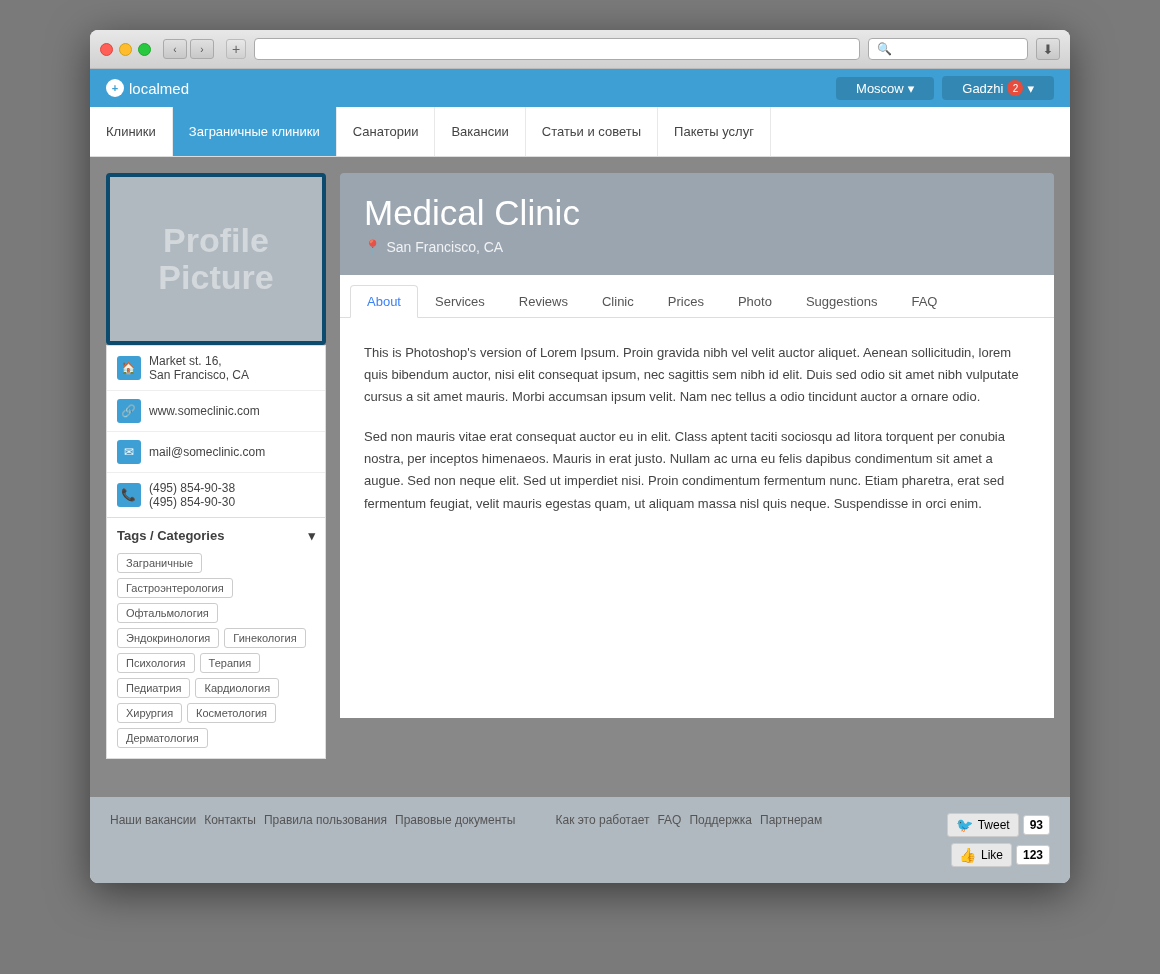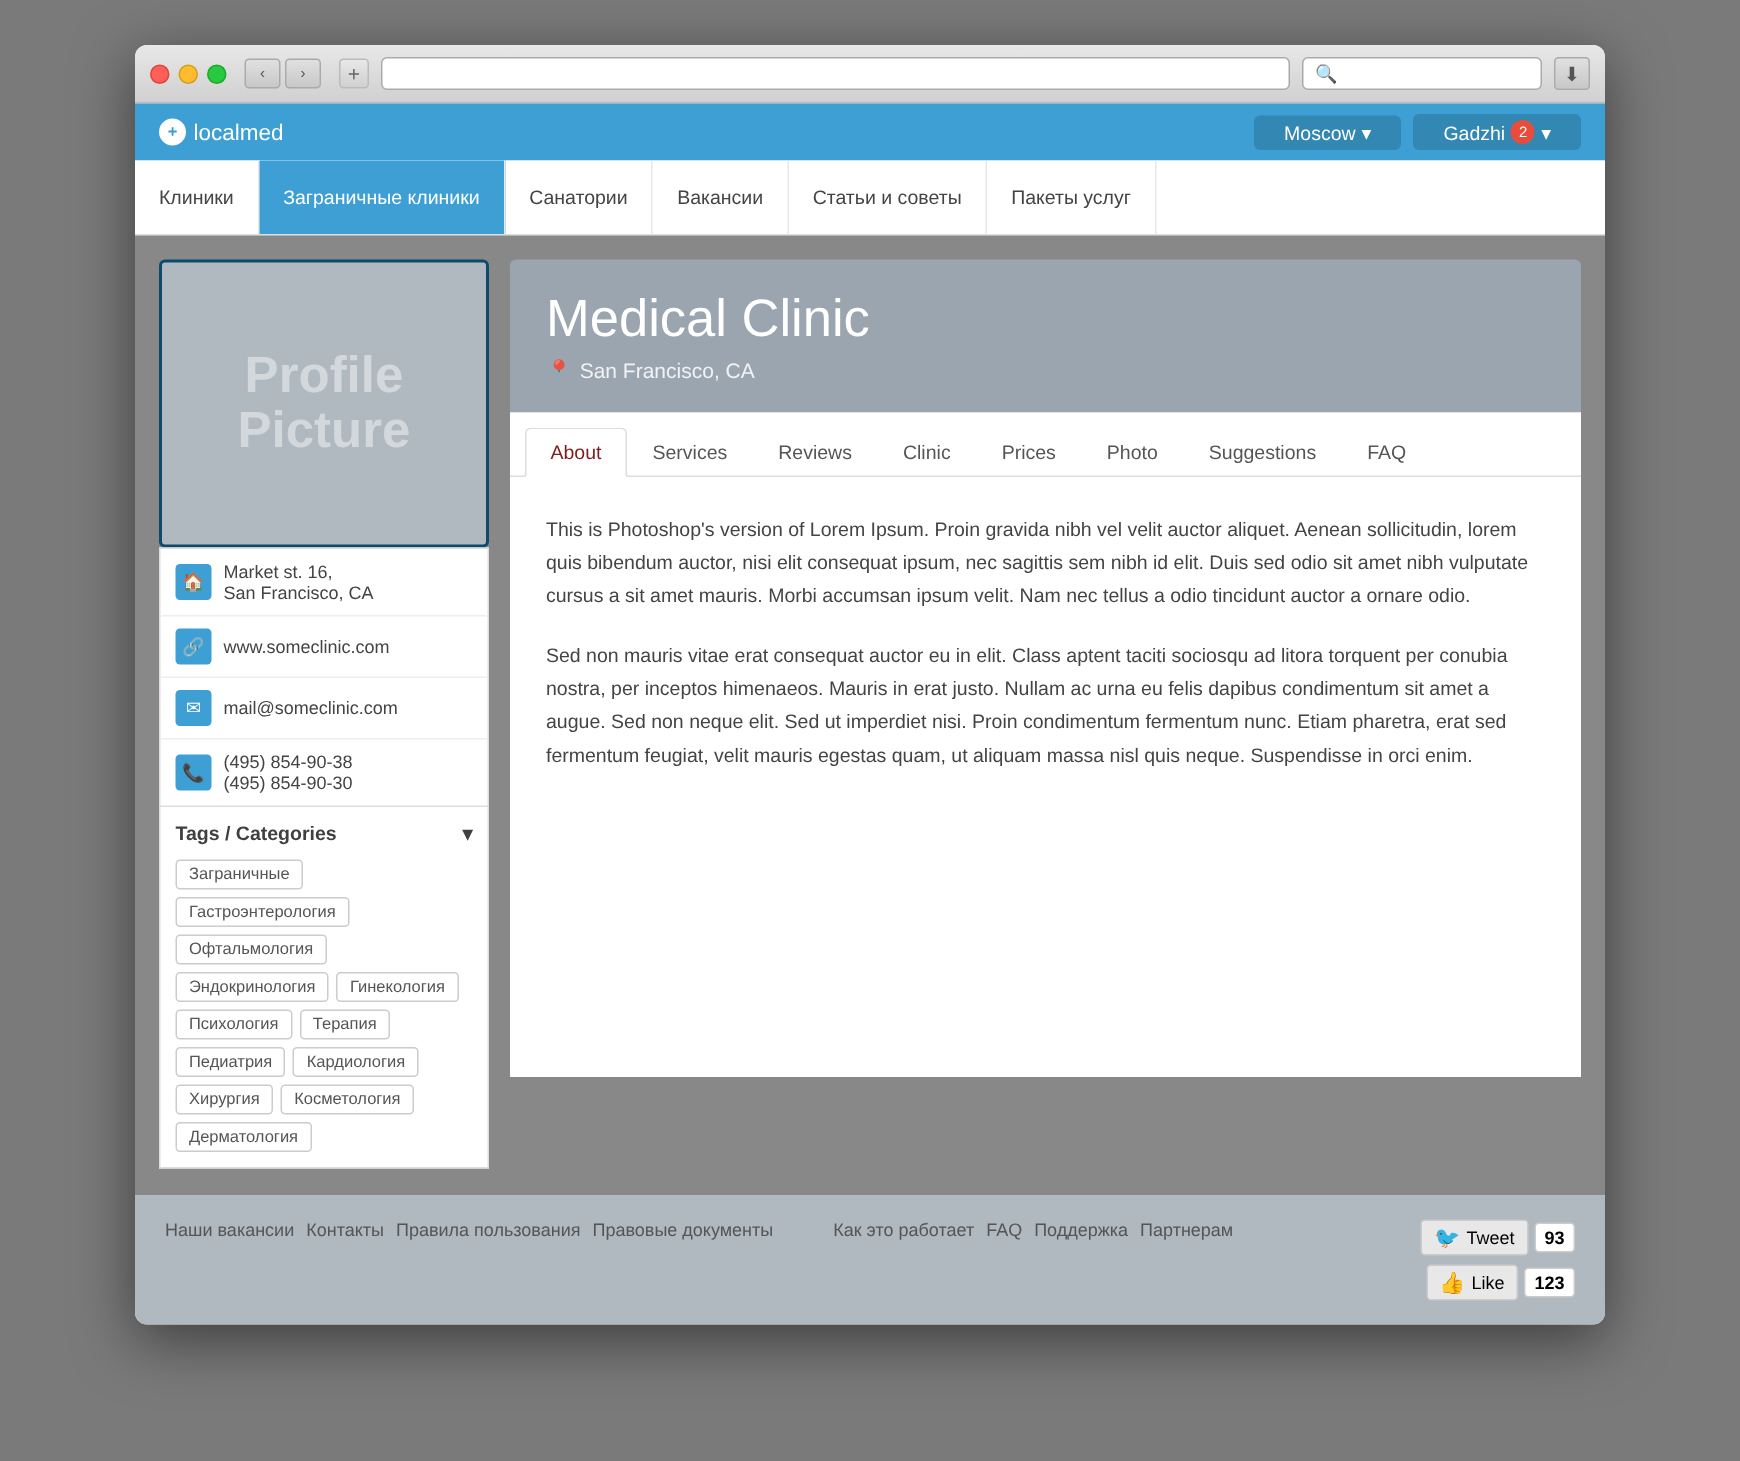--- a/index.html
+++ b/index.html
@@ -151,23 +151,23 @@
       background: #888;
       min-height: 640px;
     }
     
     .sidebar {
       width: 220px;
       flex-shrink: 0;
     }
     .profile-pic-box {
       background: #b0b8c0;
-      border: 2px solid #0c4a6e;
+      border: 4px solid #0c4a6e;
       border-radius: 4px;
-      height: 192px;
+      height: 172px;
       display: flex; align-items: center; justify-content: center;
       margin-bottom: 0;
     }
     .profile-pic-text {
       color: rgba(255,255,255,0.45);
       font-size: 34px; font-weight: bold;
       text-align: center; line-height: 1.1;
     }
     .contact-info {
       background: white;
@@ -242,21 +242,21 @@
       cursor: pointer;
       border: 1px solid transparent;
       border-radius: 4px 4px 0 0;
       color: #555;
       margin-bottom: -1px;
     }
     .tab.active {
       border-color: #ddd;
       border-bottom-color: white;
       background: white;
-      color: #7f1d1d;
+      color: #3b82f6;
       font-weight: 500;
     }
     
     .content-area {
       background: white;
       padding: 24px;
       min-height: 400px;
     }
     .content-text {
       font-size: 13px; line-height: 1.7; color: #444;

